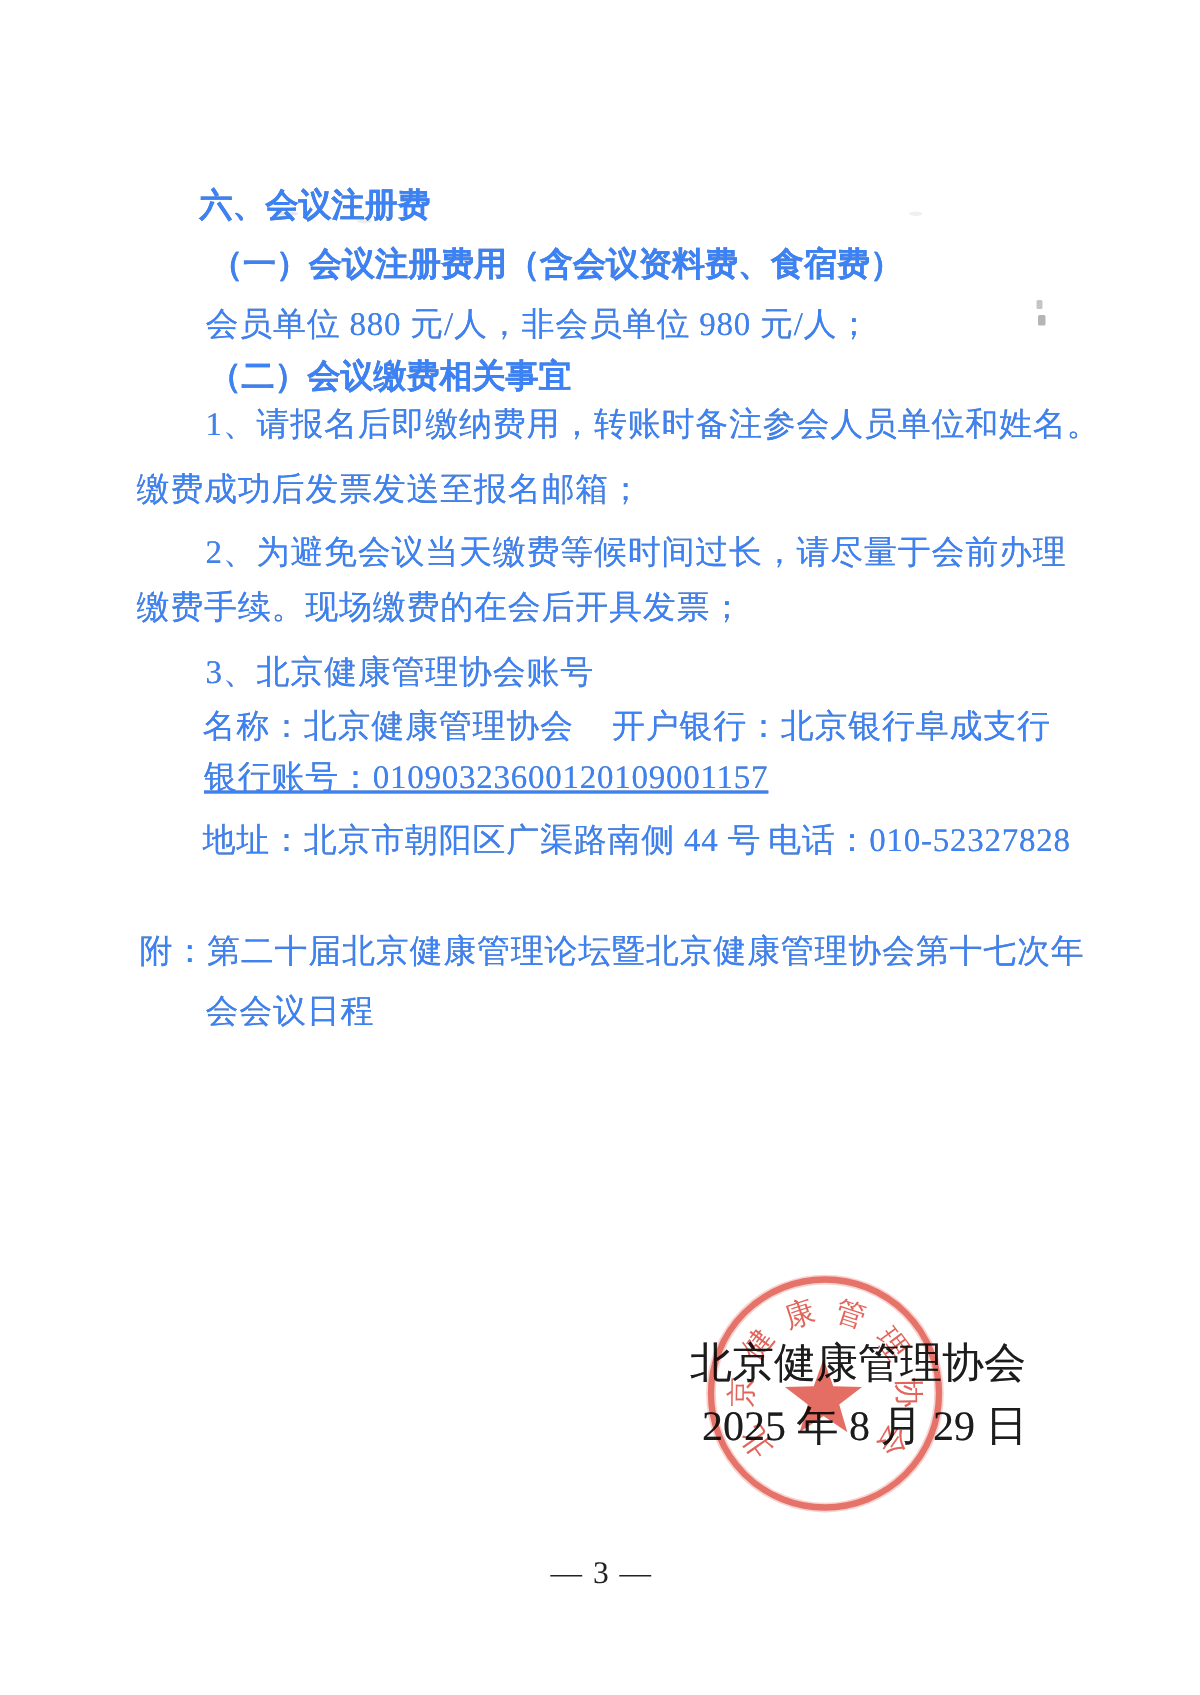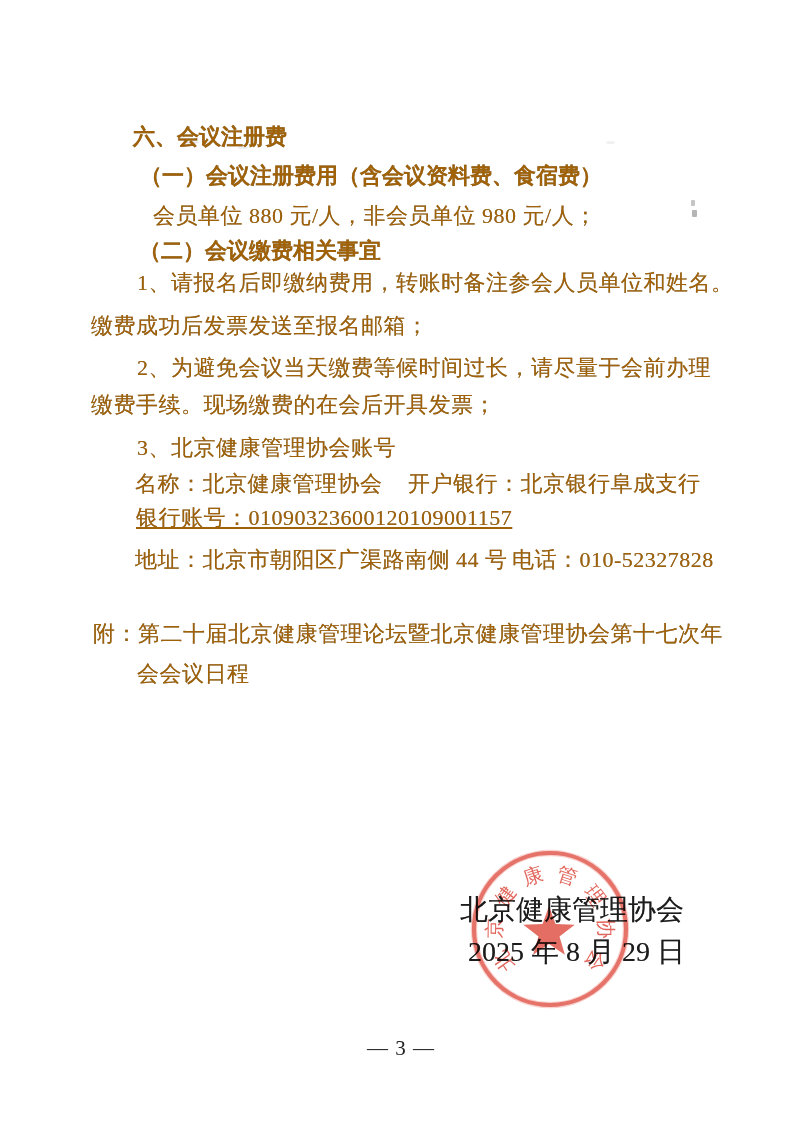--- a/index.html
+++ b/index.html
@@ -15,21 +15,21 @@
     overflow: hidden;
     font-family: "Liberation Serif", "DejaVu Serif", serif;
     color: #1f1f1f;
   }
   .line {
     position: absolute;
     font-size: 22px;
     line-height: 26px;
     letter-spacing: 0.5px;
     white-space: nowrap;
-    color: #a16207;
+    color: #3b82f6;
     text-shadow: 0 0 0.4px rgba(40,40,40,0.55);
   }
   .bold {
     font-weight: 700;
     letter-spacing: 0px;
   }
   .sig {
     position: absolute;
     font-size: 28px;
     line-height: 26px;
@@ -73,21 +73,21 @@
 <div class="page">
 
   <div class="artifact" style="left:185px; top:141px; width:14px; height:3px; background:rgba(190,190,190,0.35);"></div>
   <div class="artifact" style="left:238px; top:146px; width:10px; height:3px; background:rgba(200,200,200,0.3);"></div>
   <div class="artifact" style="left:606px; top:141px; width:9px; height:3px; background:rgba(205,205,205,0.3);"></div>
   <div class="artifact" style="left:691px; top:200px; width:4px; height:6px; background:rgba(140,140,140,0.5); border-radius:1px;"></div>
   <div class="artifact" style="left:692px; top:210px; width:5px; height:7px; background:rgba(120,120,120,0.55); border-radius:1px;"></div>
 
   <div class="line bold" style="left:133px; top:124px;">六、会议注册费</div>
   <div class="line bold" style="left:140px; top:163px;text-align:center;">（一）会议注册费用（含会议资料费、食宿费）</div>
-  <div class="line" style="left:153px; top:203px;">会员单位 880 元/人，非会员单位 980 元/人；</div>
+  <div class="line" style="left:137px; top:203px;">会员单位 880 元/人，非会员单位 980 元/人；</div>
   <div class="line bold" style="left:139px; top:238px;">（二）会议缴费相关事宜</div>
 
   <div class="line" style="left:137px; top:270px;">1、请报名后即缴纳费用，转账时备注参会人员单位和姓名。</div>
   <div class="line" style="left:91px; top:313px;">缴费成功后发票发送至报名邮箱；</div>
 
   <div class="line" style="left:137px; top:355px;">2、为避免会议当天缴费等候时间过长，请尽量于会前办理</div>
   <div class="line" style="left:91px; top:392px;">缴费手续。现场缴费的在会后开具发票；</div>
 
   <div class="line" style="left:137px; top:435px;">3、北京健康管理协会账号</div>
 

